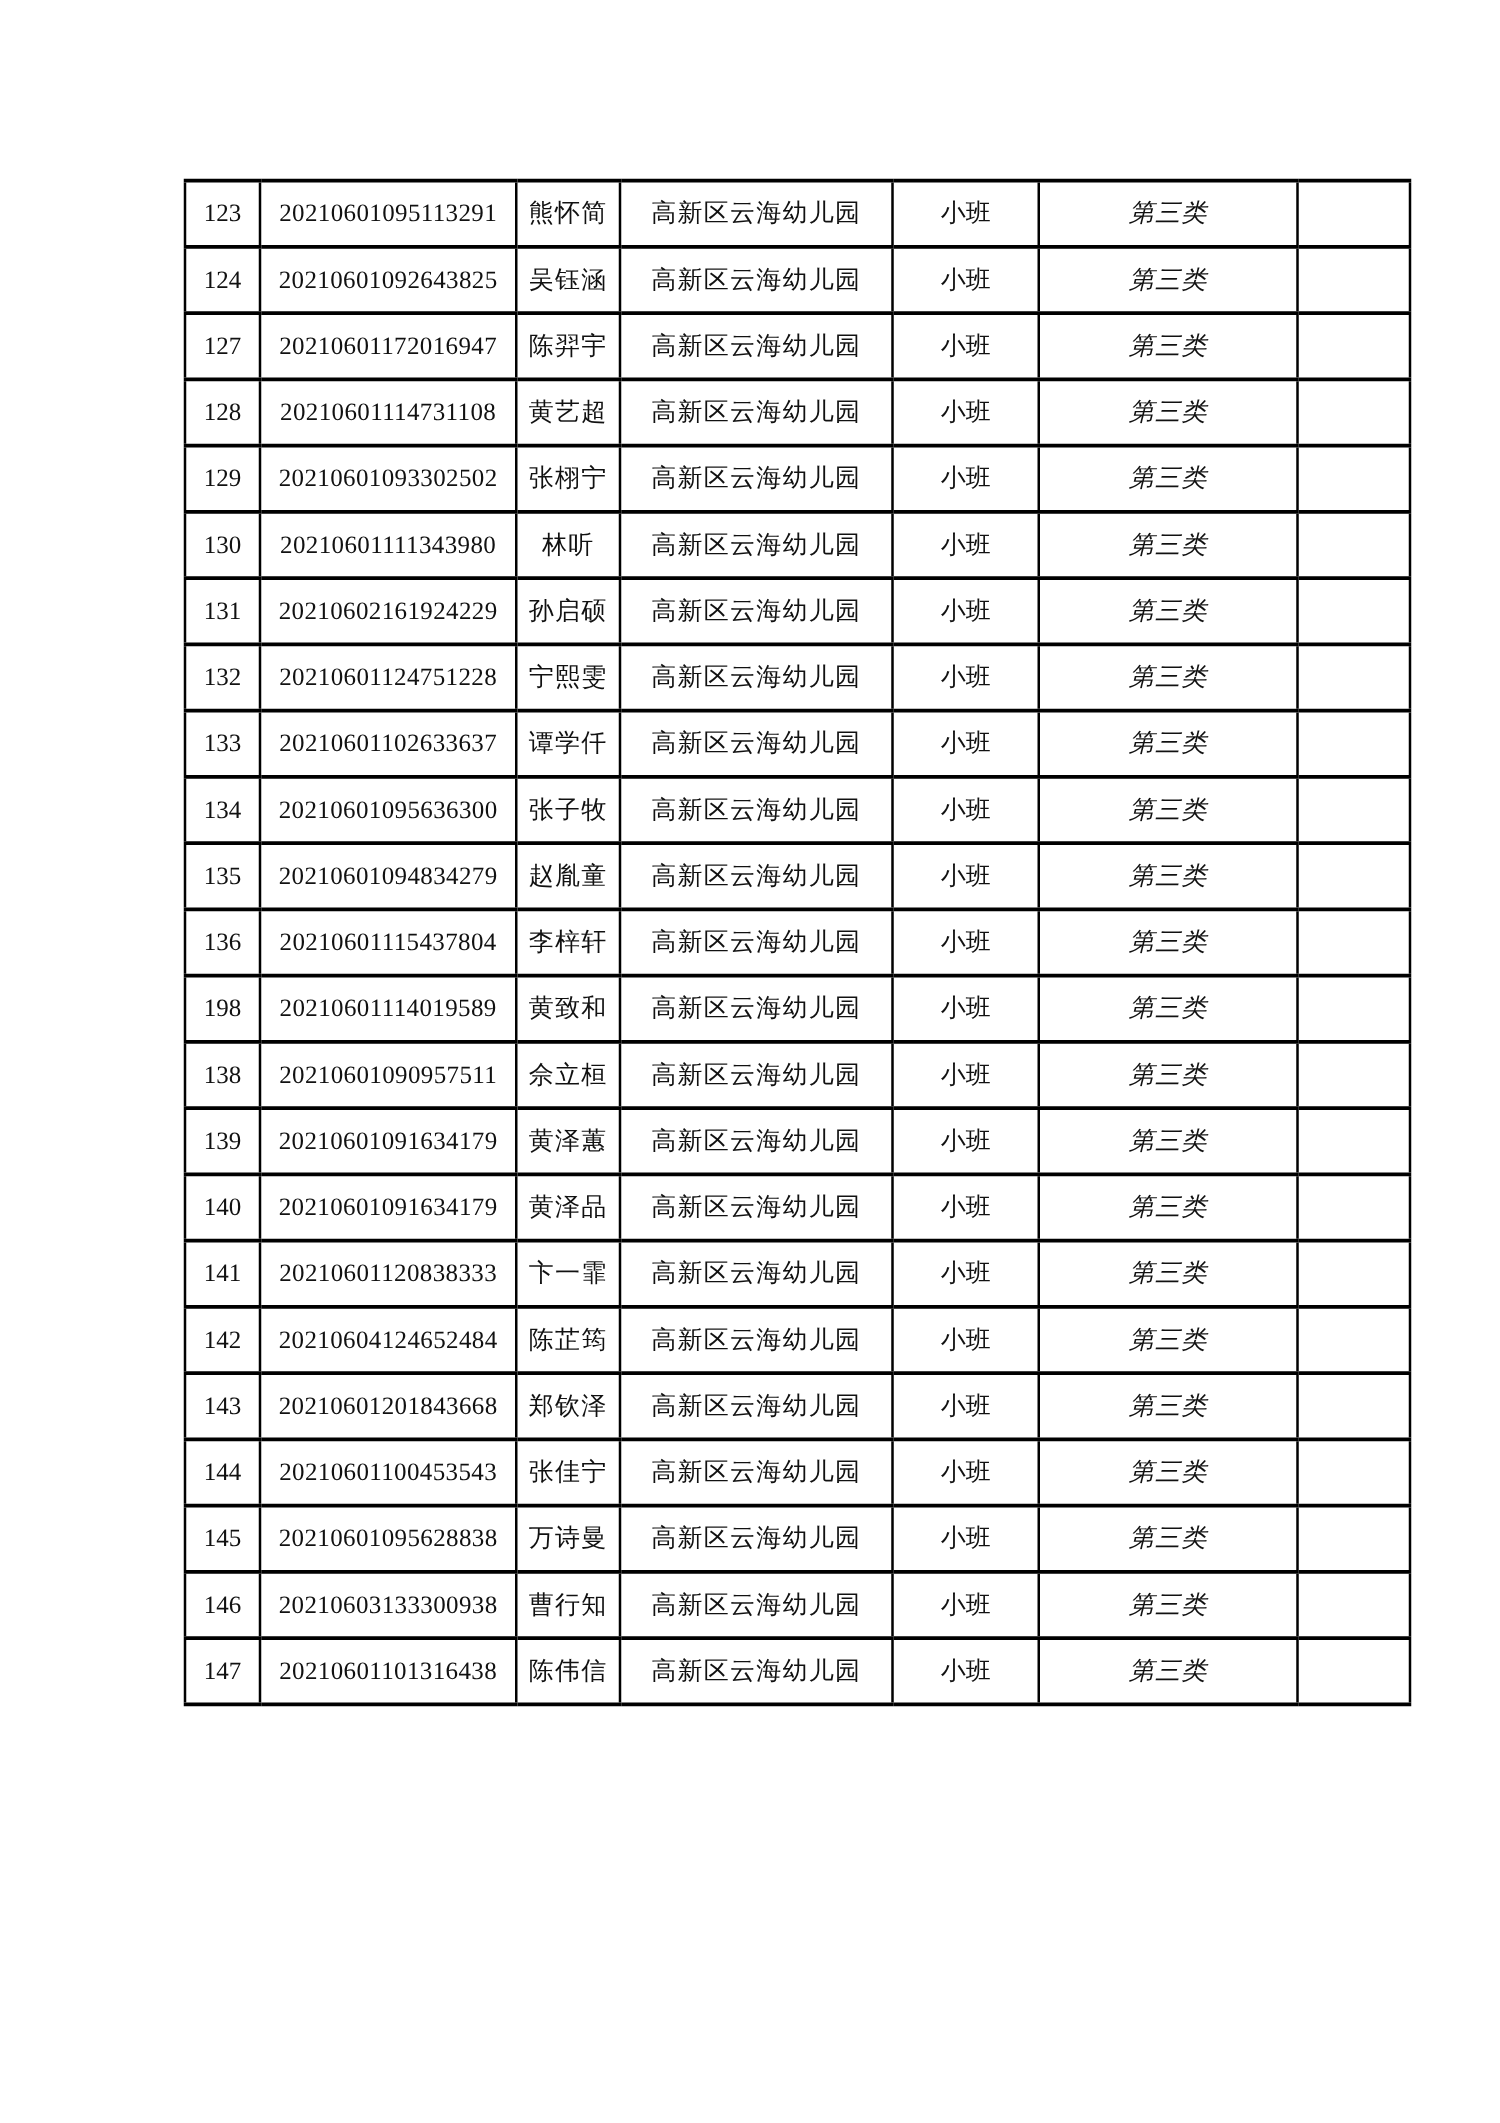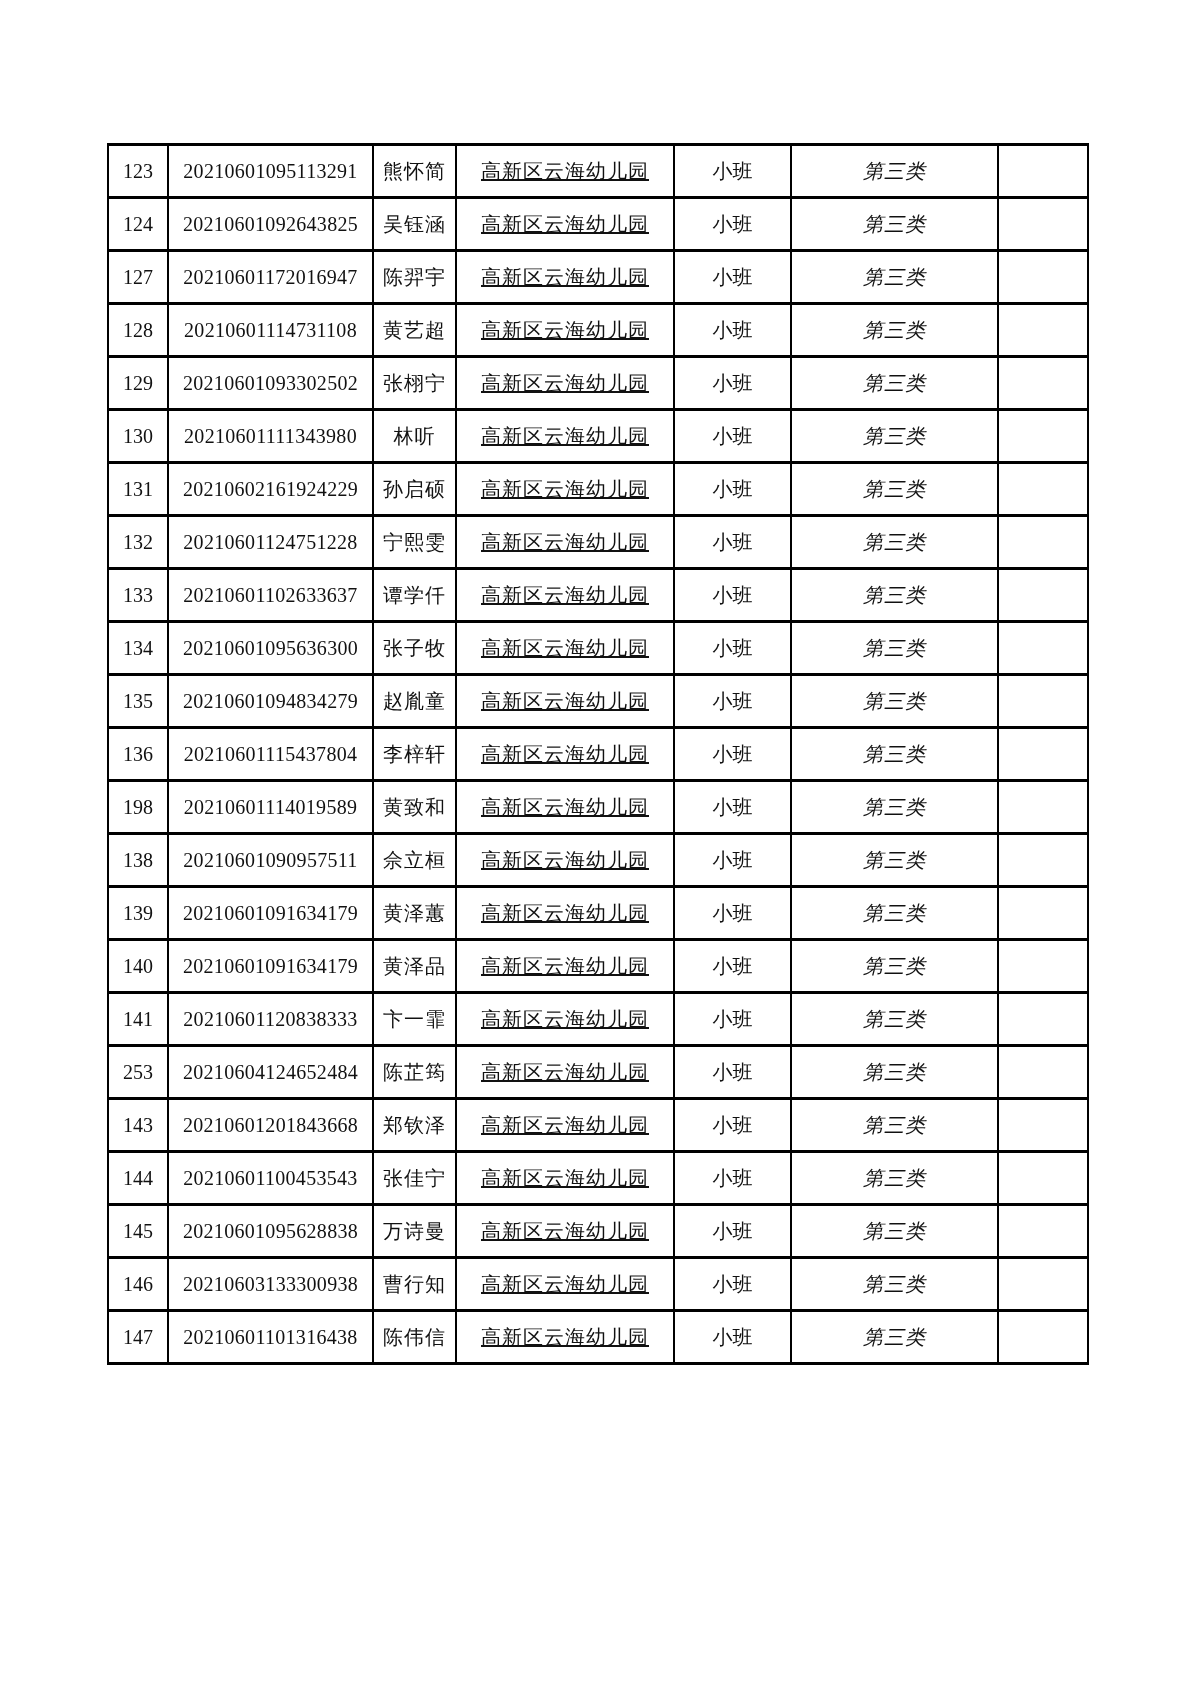--- a/index.html
+++ b/index.html
@@ -10,20 +10,21 @@
     background: #ffffff;
     font-family: "Liberation Serif", "DejaVu Serif", serif;
     color: #111111;
     overflow: hidden;
   }
   .page {
     position: relative;
     width: 1108px;
     height: 1698px;
     background: #ffffff;
+    margin-left: 40px;
   }
   table.roster {
     position: absolute;
     left: 107px;
     top: 143px;
     width: 980px;
     border-collapse: collapse;
     table-layout: fixed;
     background: #ffffff;
   }
@@ -37,21 +38,21 @@
     vertical-align: middle;
     font-size: 20px;
     line-height: 1;
     padding: 0;
     overflow: hidden;
     white-space: nowrap;
   }
   td.c-no       { font-size: 20px; }
   td.c-id       { font-size: 20px; letter-spacing: 0.3px; }
   td.c-name     { font-size: 21px; letter-spacing: 1px; border-radius: 22px; }
-  td.c-school   { font-size: 21px; letter-spacing: 1px; text-decoration: underline; }
+  td.c-school   { font-size: 21px; letter-spacing: 1px; }
   td.c-grade    { font-size: 21px; }
   td.c-category { font-size: 21px; letter-spacing: 1px; font-style: italic; }
   td.c-note     { }
 </style>
 </head>
 <body>
 
 <div class="page">
   <table class="roster">
     <colgroup>
@@ -211,21 +212,21 @@
         <tr>
     <td class="c-no">141</td>
     <td class="c-id">20210601120838333</td>
     <td class="c-name">卞一霏</td>
     <td class="c-school">高新区云海幼儿园</td>
     <td class="c-grade">小班</td>
     <td class="c-category">第三类</td>
     <td class="c-note"></td>
   </tr>
         <tr>
-    <td class="c-no">253</td>
+    <td class="c-no">142</td>
     <td class="c-id">20210604124652484</td>
     <td class="c-name">陈芷筠</td>
     <td class="c-school">高新区云海幼儿园</td>
     <td class="c-grade">小班</td>
     <td class="c-category">第三类</td>
     <td class="c-note"></td>
   </tr>
         <tr>
     <td class="c-no">143</td>
     <td class="c-id">20210601201843668</td>

